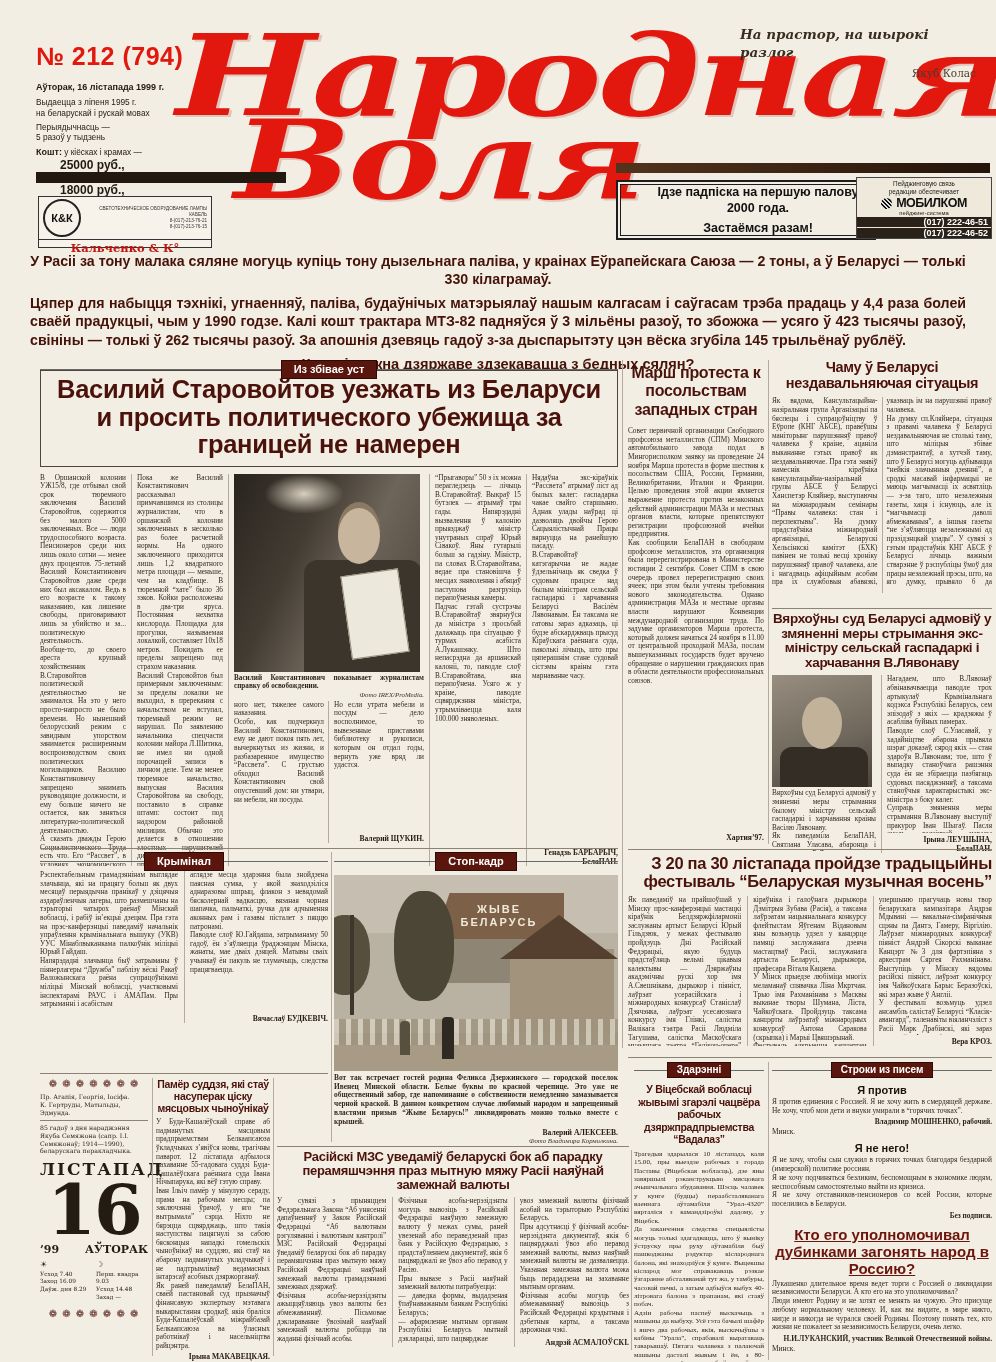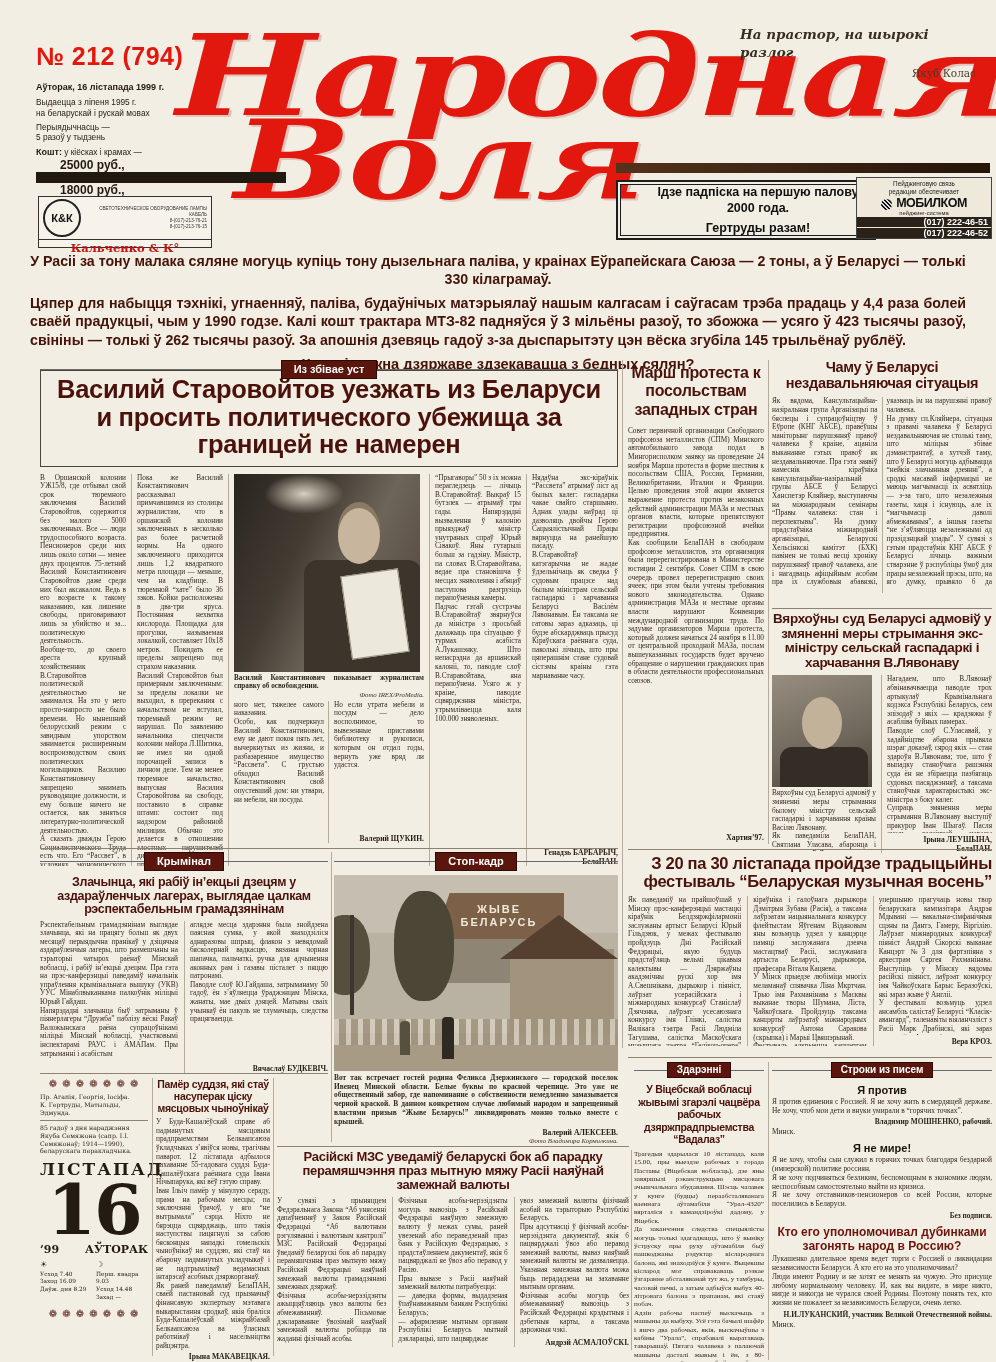--- a/index.html
+++ b/index.html
@@ -35,21 +35,21 @@
   .kkbox{border:1px solid #333;background:#f7f3ea;}
   .kklogo{width:34px;height:34px;border:2px solid #222;border-radius:50%;display:flex;align-items:center;justify-content:center;
           font:bold 11px "Liberation Sans",sans-serif;color:#111;}
   .kksmall{font:4.6px/1.3 "Liberation Sans",sans-serif;color:#333;text-align:right;}
   .kkname{border-top:1px solid #333;font:bold 11.5px "DejaVu Serif",serif;color:#c21710;text-align:center;padding:1px 0;}
   .subbox{border:2px solid #1d1d1d;box-shadow:inset 0 0 0 2px #f3eee3, inset 0 0 0 3px #1d1d1d;
           display:flex;flex-direction:column;align-items:center;justify-content:center;
           font-family:"Liberation Sans",sans-serif;font-weight:bold;color:#111;text-align:center;}
   .pagerbox{border:1px solid #444;background:#efe9dc;font-family:"Liberation Sans",sans-serif;text-align:center;overflow:hidden;}
   .pager-ln{font-size:6.4px;line-height:1.25;color:#222;}
-  .pager-brand{display:flex;align-items:flex-end;justify-content:center;gap:4px;font-weight:bold;font-size:12.5px;letter-spacing:-0.5px;color:#111;}
+  .pager-brand{display:flex;align-items:center;justify-content:center;gap:4px;font-weight:bold;font-size:12.5px;letter-spacing:-0.5px;color:#111;}
   .pager-ic{width:11px;height:11px;border-radius:50%;background:repeating-linear-gradient(45deg,#111 0 1.5px,#ddd 1.5px 3px);}
   .pager-sub{font-size:5.8px;color:#222;}
   .pager-ph{background:#2a2218;color:#fff;font-weight:bold;font-size:9px;text-align:right;padding:0 3px;margin-top:1px;}
   
   .lede{font-family:"Liberation Sans",sans-serif;font-weight:bold;color:#451309;line-height:1.3;}
   .lede .c{text-align:center;font-size:14.2px;}
   .lede .j{text-align:justify;font-size:14.2px;margin-top:5px;}
   .lede .q{text-align:center;font-size:14.6px;margin-top:6px;}
   
   .hbox{border:1.5px solid #4c463c;padding:5px 8px 7px;margin-top:-9px;background:#f3eee3;}
@@ -88,21 +88,21 @@
   .saints{font-size:6.2px;text-align:left;line-height:1.3;}
   .anniv{font-size:6.2px;text-align:left;line-height:1.25;margin-top:3px;border-top:1px solid #8d8374;padding-top:3px;}
   .calmonth{font-weight:bold;font-size:17px;letter-spacing:2px;margin-top:4px;}
   .calday{font-weight:bold;font-size:70px;line-height:.88;letter-spacing:-2px;}
   .calrow{display:flex;justify-content:space-between;font-weight:bold;font-size:11px;margin-top:2px;}
   .alm{display:flex;gap:4px;margin-top:4px;text-align:left;}
   .alm .acol{flex:1;font-size:5.8px;line-height:1.35;}
   .alm .ah{font-size:8px;}
   
   .let-h{font:bold 11px "Liberation Sans",sans-serif;text-align:center;color:#1c140c;margin:6px 0 2px;}
-  .let-h.red{color:#6d150c;font-size:12px;line-height:1.15;}
+  .let-h.red{color:#6d150c;font-size:15px;line-height:1.15;text-decoration:underline;}
   .sig{text-align:right;font-weight:bold;font-size:7.4px;margin-top:2px;}
   .city{font-size:7.4px;margin-top:1px;}
 </style>
 </head>
 <body>
 
 <div class="page">
 
   <div class="abs" style="left:36px;top:42px;">
     <div class="issue">№ 212 (794)</div>
@@ -145,21 +145,21 @@
         <div class="kksmall">СВЕТОТЕХНИЧЕСКОЕ ОБОРУДОВАНИЕ ЛАМПЫ КАБЕЛЬ</div>
         <div class="kksmall">8-(017)-213-76-21</div>
         <div class="kksmall">8-(017)-213-76-15</div>
       </div>
     </div>
     <div class="kkname">Кальченко &amp; К°</div>
   </div>
 
   <div class="abs subbox" style="left:616px;top:180px;width:232px;height:56px;padding-left:24px;">
     <div style="font-size:12.5px;line-height:1.25;padding:0 8px;">Ідзе падпіска на першую палову 2000 года.</div>
-    <div style="font-size:12.5px;margin-top:4px;">Гертруды разам!</div>
+    <div style="font-size:12.5px;margin-top:4px;">Застаёмся разам!</div>
   </div>
 
   <div class="abs pagerbox" style="left:856px;top:177px;width:134px;height:60px;">
     <div class="pager-ln" style="margin-top:2px;">Пейджинговую связь</div>
     <div class="pager-ln">редакции обеспечивает</div>
     <div class="pager-brand">
         <span class="pager-ic"></span>
         <span>МОБИЛКОМ</span>
       </div>
     <div class="pager-sub">пейджинг-система</div>
@@ -269,21 +269,20 @@
       </div>
     </div>
   </div>
 
   <div class="abs" style="left:40px;top:852px;width:288px;height:218px;">
     <div class="kickrow">
         <span class="kline"></span>
       <span class="kicker">Крымінал</span>
       <span class="kline"></span>
       </div>
-    <div class="hl" style="font-size:12.5px;margin:5px 0 4px;">Злачынца, які рабіў ін’екцыі дзецям у аздараўленчых лагерах, выглядае цалкам рэспектабельным грамадзянінам</div>
     <div class="row" style="height:152px;">
       <div class="body-txt" style="flex:1;overflow:hidden;">Рэспектабельным грамадзянінам выглядае злачынца, які на працягу больш як двух месяцаў перыядычна пранікаў у дзіцячыя аздараўленчыя лагеры, што размешчаны на тэрыторыі чатырох раёнаў Мінскай вобласці, і рабіў ін’екцыі дзецям. Пра гэта на прэс-канферэнцыі паведаміў начальнік упраўлення крымінальнага вышуку (УКВ) УУС Мінаблвыканкама палкоўнік міліцыі Юрый Гайдаш.
 Напярэдадні злачынца быў затрыманы ў піянерлагеры “Дружба” паблізу вёскі Ракаў Валожынскага раёна супрацоўнікамі міліцыі Мінскай вобласці, участковымі інспектарамі РАУС і АМАПам. Пры затрыманні і асабістым</div>
       <div class="fcol vr" style="flex:1;margin-left:6px;">
         <div class="txt body-txt">аглядзе месца здарэння была знойдзена паясная сумка, у якой знаходзіліся аднаразовы шпрыц, флакон з невядомай бясколернай вадкасцю, вязаная чорная шапачка, пальчаткі, ручка для адчынення аконных рам і газавы пісталет з пяццю патронамі.
 Паводле слоў Ю.Гайдаша, затрыманаму 50 гадоў, ён з’яўляецца ўраджэнцам Мінска, жанаты, мае дваіх дзяцей. Матывы сваіх учынкаў ён пакуль не тлумачыць, следства працягваецца.</div>
         <div class="byline">Вячаслаў БУДКЕВІЧ.</div>
       </div>
     </div>
   </div>
@@ -386,21 +385,21 @@
   <div class="abs" style="left:772px;top:1062px;width:220px;height:298px;overflow:hidden;">
     <div class="kickrow">
         <span class="kline"></span>
       <span class="kicker" style="font-size:10px;padding:1px 9px 2px;">Строки из писем</span>
       <span class="kline"></span>
       </div>
     <div class="let-h">Я против</div>
     <div class="body-txt" style="font-size:7.4px;">Я против единения с Россией. Я не хочу жить в смердящей державе. Не хочу, чтоб мои дети и внуки умирали в “горячих точках”.</div>
     <div class="sig">Владимир МОШНЕНКО, рабочий.</div>
     <div class="city">Минск.</div>
-    <div class="let-h">Я не мире!</div>
+    <div class="let-h">Я не него!</div>
     <div class="body-txt" style="font-size:7.4px;">Я не хочу, чтобы сын служил в горячих точках благодаря бездарной (имперской) политике россиян.
 Я не хочу подчиняться безликим, беспомощным в экономике людям, неспособным самостоятельно выйти из кризиса.
 Я не хочу отставников-пенсионеров со всей России, которые поселились в Беларуси.</div>
     <div class="sig">Без подписи.</div>
     <div class="let-h red">Кто его уполномочивал дубинками загонять народ в Россию?</div>
     <div class="body-txt" style="font-size:7.4px;">Лукашенко длительное время ведет торги с Россией о ликвидации независимости Беларуси. А кто его на это уполномочивал?
 Люди имеют Родину и не хотят ее менять на чужую. Это присуще любому нормальному человеку. И, как вы видите, в мире никто, нигде и никогда не чурался своей Родины. Поэтому понять тех, кто жизни не пожалеет за независимость Беларуси, очень легко.</div>
     <div class="sig">Н.И.ЛУКАНСКИЙ, участник Великой Отечественной войны.</div>
     <div class="city">Минск.</div>
   </div>

